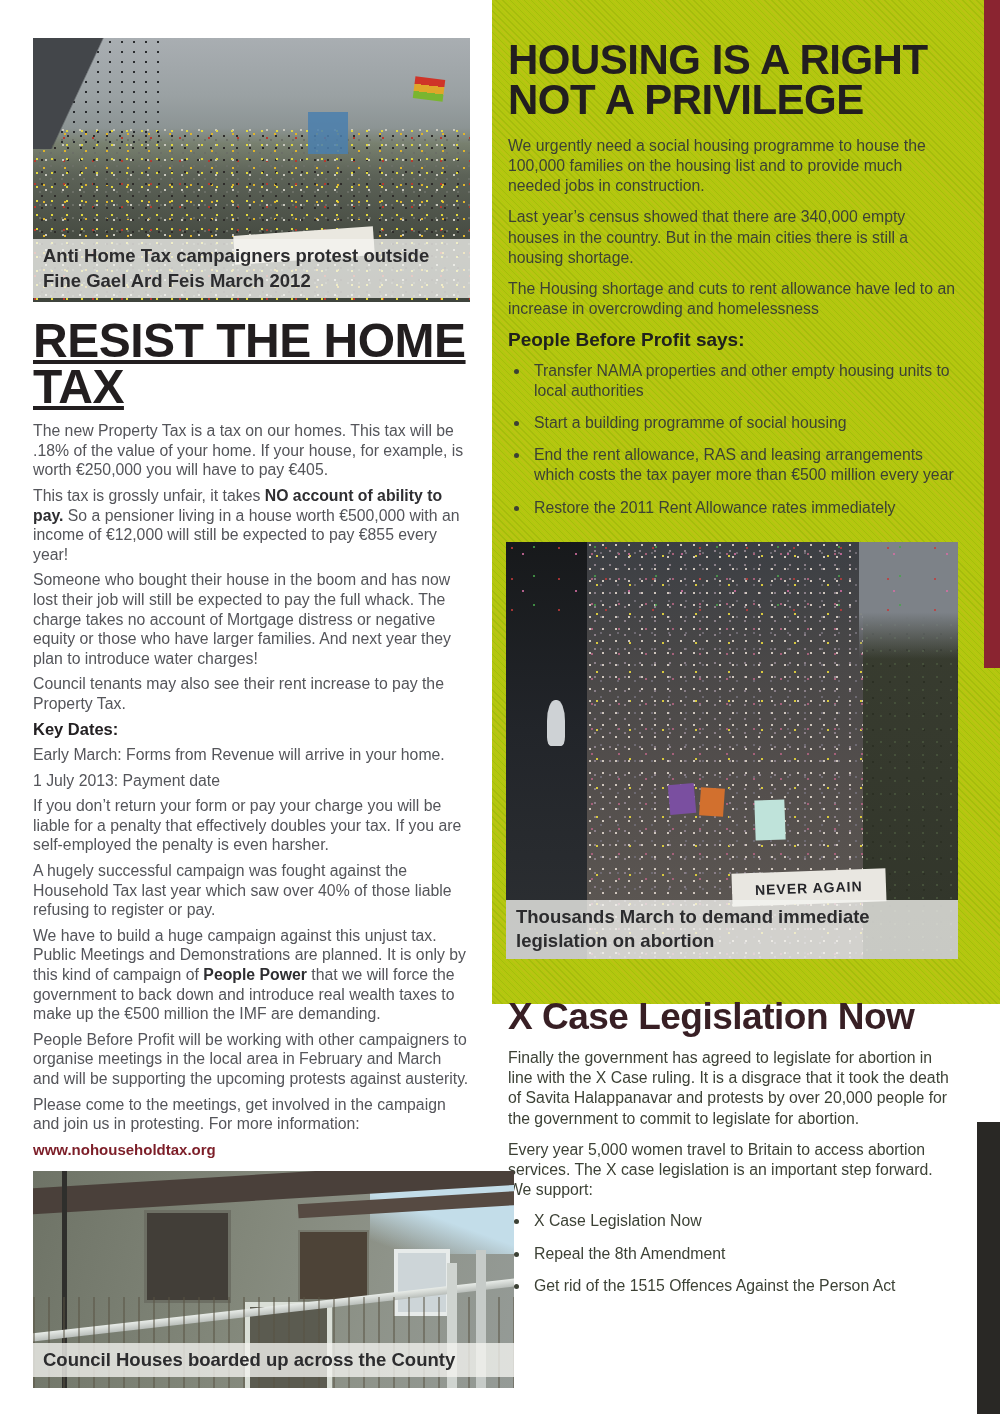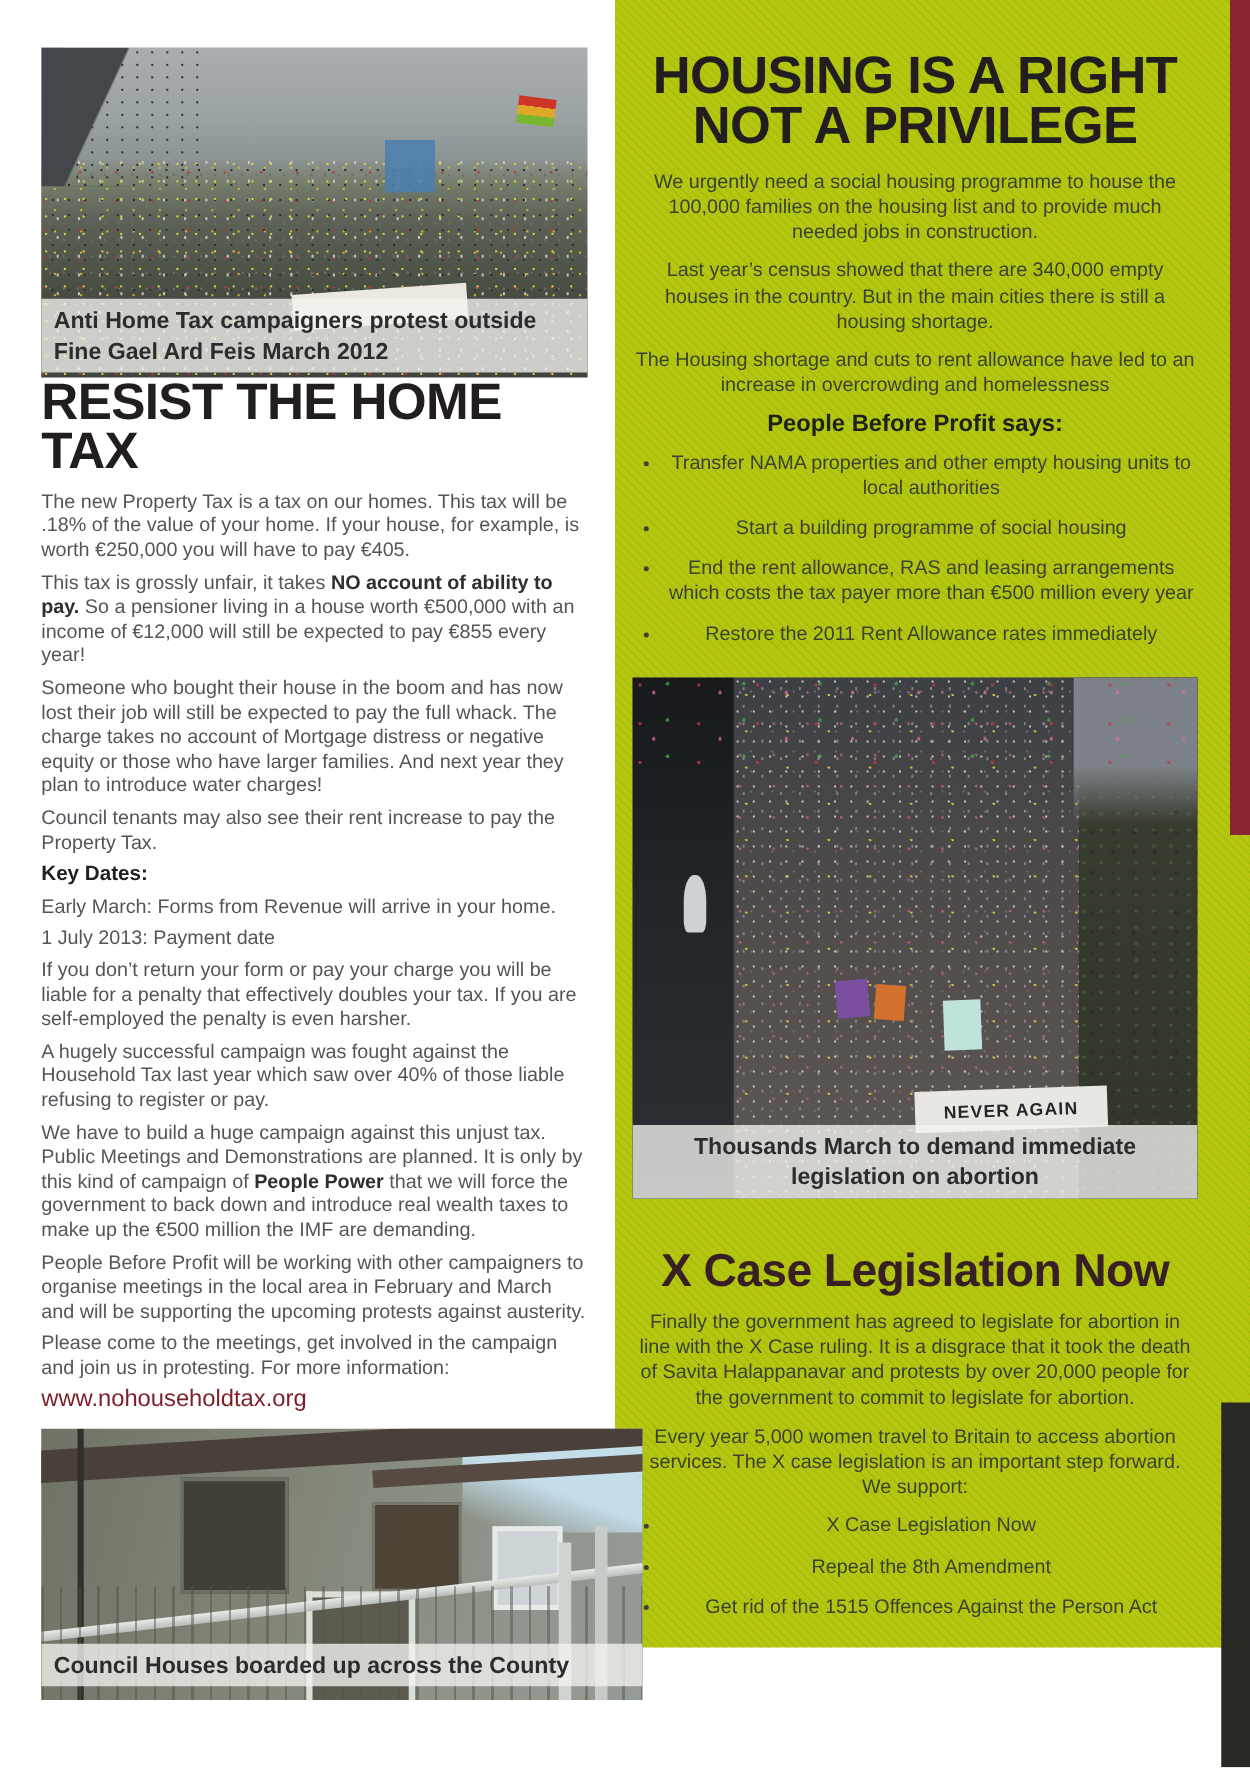--- a/index.html
+++ b/index.html
@@ -1,42 +1,42 @@
 <!DOCTYPE html>
 <html><head>
 <meta charset="utf-8">
 <style>
   html,body{margin:0;padding:0;background:#ffffff;}
   .page{position:relative;width:1000px;height:1414px;background:#ffffff;overflow:hidden;
         font-family:"Liberation Sans",sans-serif;}
 
   
-  .green-panel{position:absolute;left:492px;top:0;width:508px;height:1318px;
+  .green-panel{position:absolute;left:492px;top:0;width:508px;height:1004px;
       background-color:#b2c80e;
       background-image:
         repeating-linear-gradient(45deg, rgba(222,170,46,0.22) 0 1px, rgba(0,0,0,0) 1px 5px),
         repeating-linear-gradient(45deg, rgba(139,158,8,0.30) 2px 3px, rgba(0,0,0,0) 3px 7px);
-      box-sizing:border-box;padding:40px 44px 0 16px;text-align:center;}
+      box-sizing:border-box;padding:40px 44px 0 16px;}
   .edge-maroon{position:absolute;left:984px;top:0;width:16px;height:668px;background:#8a2430;}
   .edge-black{position:absolute;left:977px;top:1122px;width:23px;height:292px;background:#292825;}
 
   
   .poster{font-weight:900;letter-spacing:-0.5px;color:#221e1f;line-height:0.95;margin:0;}
-  h1.poster{font-size:41px;margin:0 0 12px;}
+  h1.poster{font-size:48px;margin:16px 0 12px;text-decoration:underline;}
   h2.poster{font-size:42px;margin:0 0 16px;}
   h3.poster{font-size:37px;color:#381f24;margin:40px 0 14px;}
   .body-white{font-size:15.8px;line-height:19.6px;color:#54555a;}
   .body-white p{margin:0 0 6px;}
   .body-green{font-size:15.8px;line-height:20.2px;color:#3c4135;}
   .body-green p{margin:0 0 11px;}
   .b-dark{font-weight:bold;color:#2e2e31;}
   .subhead{font-weight:bold;color:#232022;font-size:16.5px;margin:4px 0 6px;}
   .subhead-green{font-weight:bold;color:#20211d;font-size:19px;margin:2px 0 10px;}
   .link-line{margin:0 0 10px;}
-  .link-line a{color:#7c1e28;font-weight:normal;text-decoration:none;font-size:19px;}
+  .link-line a{color:#7c1e28;font-weight:bold;text-decoration:none;font-size:15px;}
   ul.bullets{list-style:disc;margin:2px 0 14px;padding-left:22px;}
   ul.bullets li{margin-bottom:12px;padding-left:4px;}
 
   
   .photo{position:relative;overflow:hidden;}
   .caption{position:absolute;left:0;right:0;background:rgba(243,243,240,0.78);
       font-weight:bold;font-size:18.5px;line-height:1.32;color:#2c2c2e;padding:5px 10px;box-sizing:border-box;}
 
   
   .left-col{position:absolute;left:33px;top:0;width:437px;}

